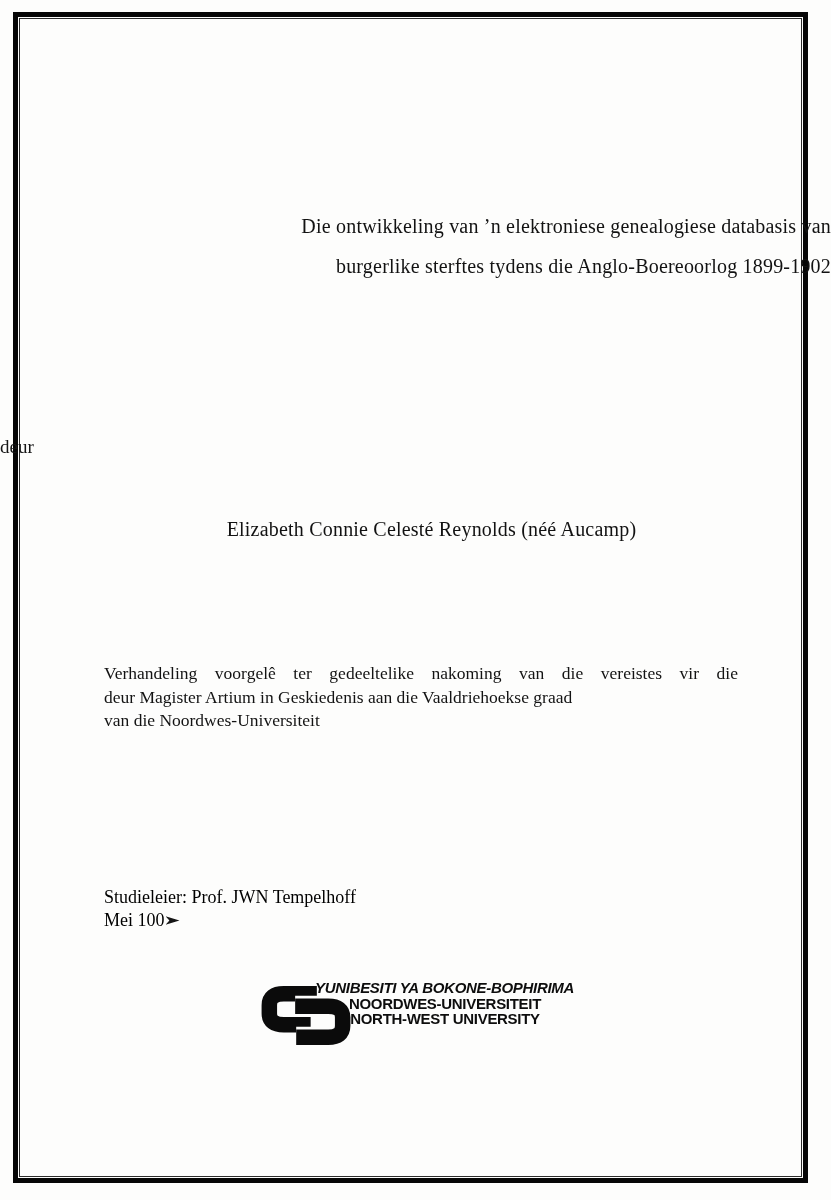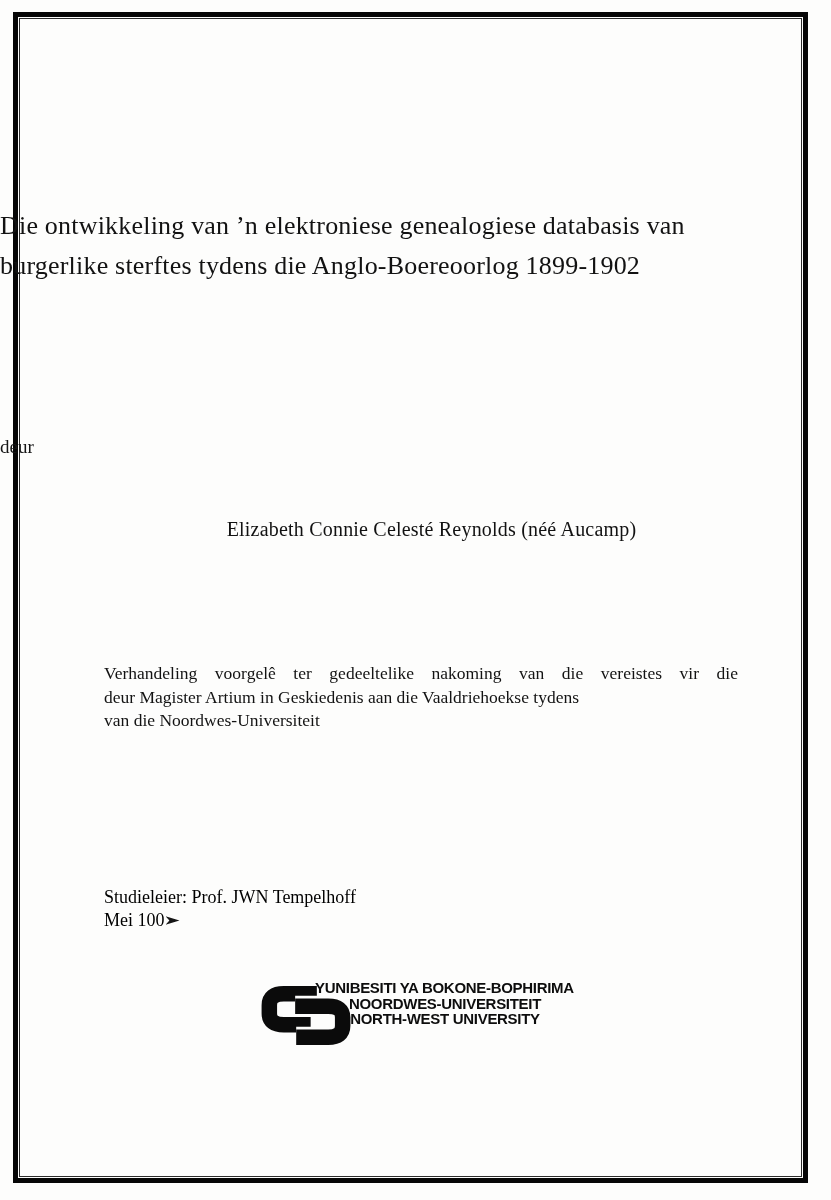--- a/index.html
+++ b/index.html
@@ -25,22 +25,22 @@
   }
   .frame-inner {
     position: absolute;
     left: 1px; top: 1px; right: 1px; bottom: 1px;
     border: 1px solid #2b2b2b;
   }
 
   .title-block {
     position: absolute;
     top: 206px; left: 0; width: 100%;
-    text-align: left;
-    font-size: 26px;
+    text-align: right;
+    font-size: 20px;
     line-height: 40px;
     letter-spacing: 0.2px;
     color: #121212;
   }
   .byline {
     position: absolute;
     top: 436px; left: 0; width: 100%;
     text-align: left;
     font-size: 19px;
     color: #161616;
@@ -94,21 +94,21 @@
     width: 260px;
     text-align: center;
     font-family: "Liberation Sans", sans-serif;
     font-weight: 700;
     font-size: 15px;
     line-height: 15.5px;
     letter-spacing: -0.3px;
     white-space: nowrap;
     color: #0d0d0d;
   }
-  .logo-text .l1 { text-align: left; }
+  .logo-text .l1 { text-align: left; font-style: italic; }
 </style>
 </head>
 <body>
 
 <div class="scan-page">
 
   <div class="frame-outer">
     <div class="frame-inner"></div>
   </div>
 
@@ -116,21 +116,21 @@
     <div>Die ontwikkeling van ’n elektroniese genealogiese databasis van</div>
     <div>burgerlike sterftes tydens die Anglo-Boereoorlog 1899-1902</div>
   </div>
 
   <div class="byline">deur</div>
 
   <div class="author-line">Elizabeth Connie Celesté Reynolds (néé Aucamp)</div>
 
   <div class="statement">
     <div class="justified">Verhandeling voorgelê ter gedeeltelike nakoming van die vereistes vir die</div>
-    <div><span>deur </span><span class="italic">Magister Artium</span><span> in Geskiedenis aan die Vaaldriehoekse tydens</span></div>
+    <div><span>deur </span><span class="italic">Magister Artium</span><span> in Geskiedenis aan die Vaaldriehoekse graad</span></div>
     <div>van die Noordwes-Universiteit</div>
   </div>
 
   <div class="supervisor-block">
     <div>Studieleier: Prof. JWN Tempelhoff</div>
     <div><span>Mei 100</span><span class="date-glyph" aria-label="7"></span></div>
   </div>
 
   <div class="logo-mark">
     <svg width="94" height="71" viewBox="0 0 91 66" xmlns="http://www.w3.org/2000/svg" aria-hidden="true">

